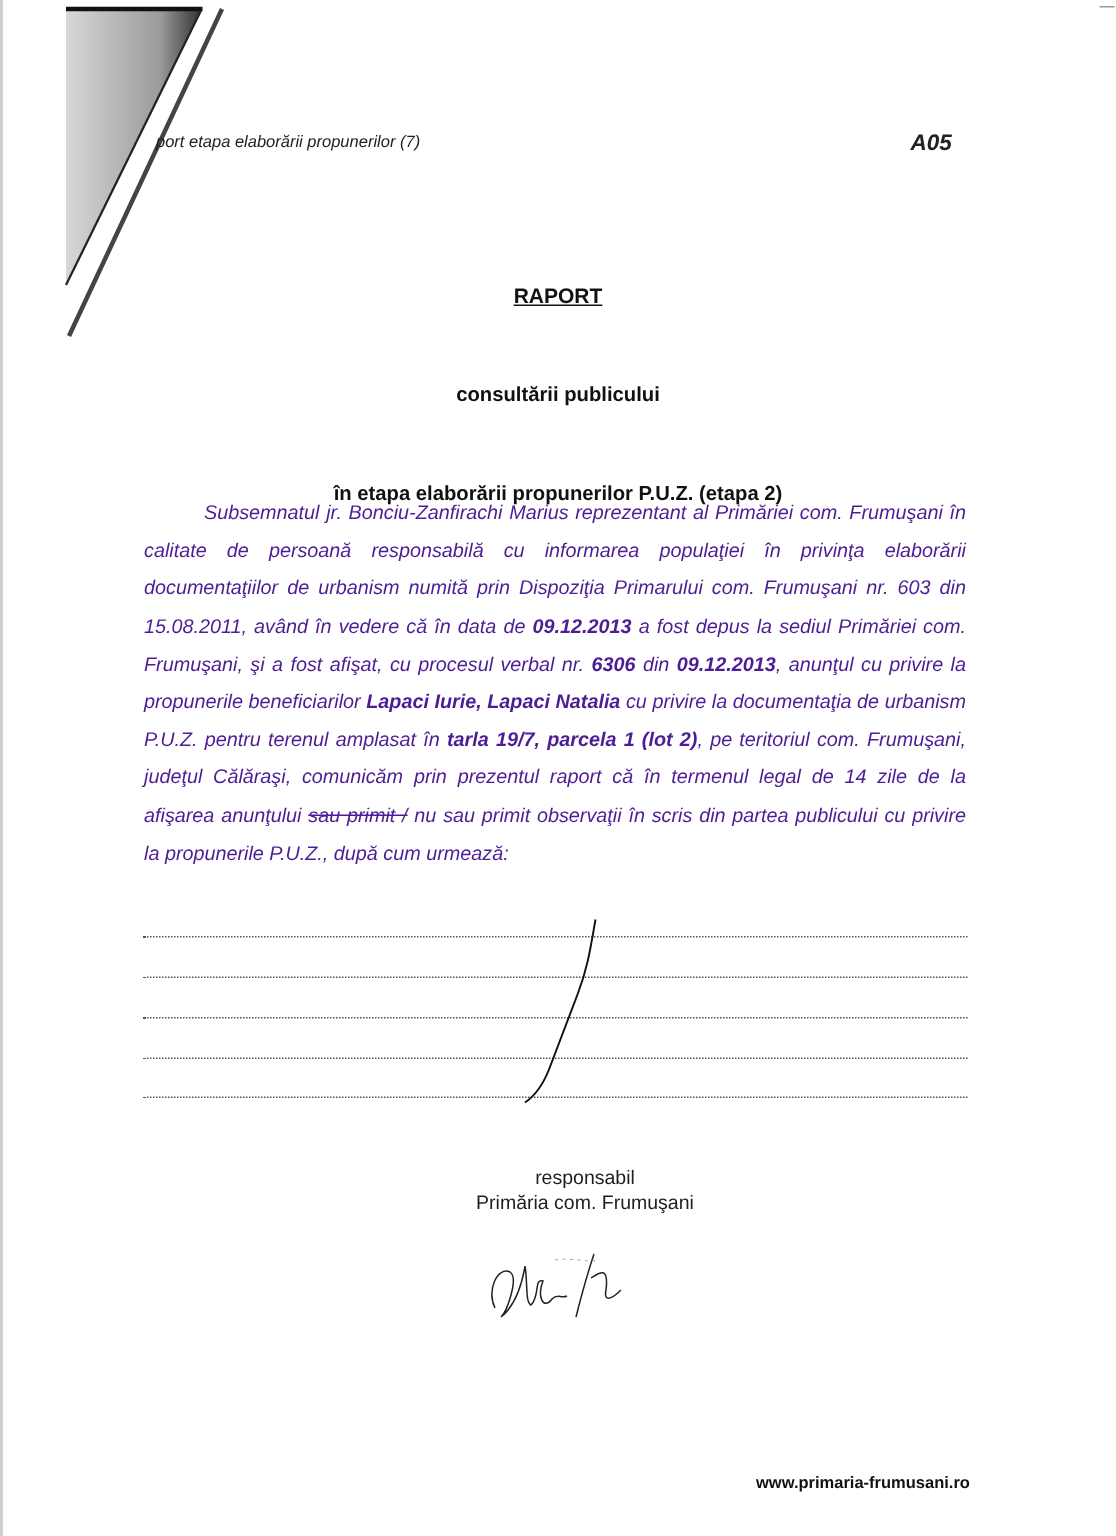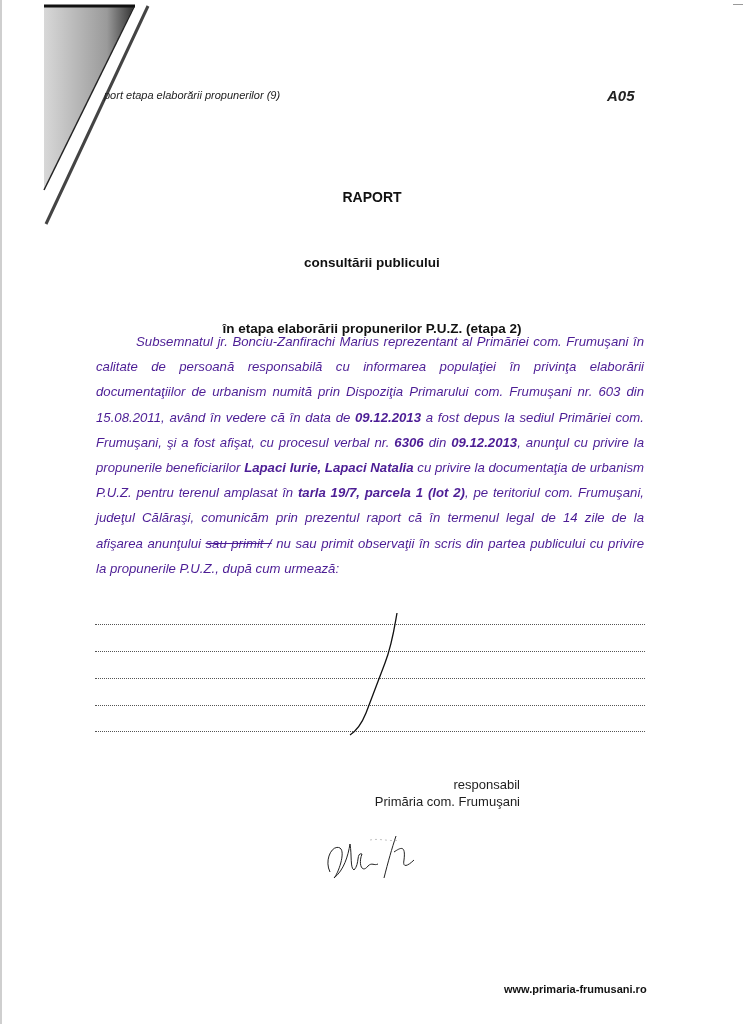--- a/index.html
+++ b/index.html
@@ -5,30 +5,30 @@
   html, body { margin: 0; padding: 0; background: #ffffff; }
   body { width: 744px; height: 1024px; position: relative; overflow: hidden;
          font-family: "Liberation Sans", sans-serif; color: #1a1a1a; }
   .abs { position: absolute; }
   .scan-edge { left: 0; top: 0; width: 2px; height: 1024px; background: #cfcfcf; }
   .corner-svg { left: 0; top: 0; width: 170px; height: 240px; }
   .header-left { left: 104px; top: 89px; font-size: 11px; font-style: italic; color: #222; }
   .header-right { left: 607px; top: 87px; font-size: 15px; font-style: italic; font-weight: bold; color: #222; }
   .title-block { left: 0; width: 744px; top: 184px; text-align: center; font-weight: bold; color: #111; }
   .title-block div { height: 26px; line-height: 26px; }
-  .title-main { font-size: 14px; padding-left: 0; }
+  .title-main { font-size: 14px; padding-left: 0; text-decoration: underline; }
   .title-sub { font-size: 13.5px; margin-top: 40px; }
   .body-text { left: 96px; top: 329px; width: 548px; font-size: 13.2px; line-height: 25.2px;
                text-align: justify; color: #4c1d95; font-style: italic; }
   .body-text p { margin: 0; text-indent: 40px; }
   .strike { text-decoration: line-through; }
   .b { font-weight: bold; }
   .dots { left: 95px; width: 550px; border-bottom: 1px dotted #555; height: 0; }
   .slash-svg { left: 330px; top: 605px; width: 90px; height: 140px; }
-  .sig-block { left: 260px; width: 260px; top: 776px; text-align: right; font-size: 13px; line-height: 17px; color: #1e1e1e; }
+  .sig-block { left: 260px; width: 260px; top: 776px; text-align: center; font-size: 13px; line-height: 17px; color: #1e1e1e; }
   .sig-svg { left: 310px; top: 830px; width: 150px; height: 60px; }
   .website { left: 504px; top: 983px; font-size: 11px; font-weight: bold; color: #111; }
   .tick-mark { left: 733px; top: 4px; width: 10px; height: 1px; background: #999; }
 </style>
 </head>
 <body>
 
 <div class="abs scan-edge"></div>
 <div class="abs tick-mark"></div>
 
@@ -39,21 +39,21 @@
       <stop offset="0.7" stop-color="#9a9a9a"></stop>
       <stop offset="1" stop-color="#333"></stop>
     </linearGradient>
   </defs>
   <polygon points="44,6 134,6 44,190" fill="url(#g1)"></polygon>
   <line x1="44" y1="6" x2="135" y2="6" stroke="#111" stroke-width="3"></line>
   <line x1="148" y1="6" x2="46" y2="224" stroke="#444" stroke-width="3"></line>
   <line x1="134" y1="7" x2="44" y2="190" stroke="#222" stroke-width="1.5"></line>
 </svg>
 
-<div class="abs header-left">port etapa elaborării propunerilor (9)</div>
+<div class="abs header-left">port etapa elaborării propunerilor (7)</div>
 <div class="abs header-right">A05</div>
 
 <div class="abs title-block">
   <div class="title-main">RAPORT</div>
   <div class="title-sub">consultării publicului</div>
   <div class="title-sub">în etapa elaborării propunerilor P.U.Z. (etapa 2)</div>
 </div>
 
 <div class="abs body-text">
   <p><span>Subsemnatul jr. Bonciu-Zanfirachi Marius reprezentant al Primăriei com. Frumuşani în calitate de persoană responsabilă cu informarea populaţiei în privinţa elaborării documentaţiilor de urbanism numită prin Dispoziţia Primarului com. Frumuşani nr. 603 din 15.08.2011, având în vedere că în data de </span><span class="b">09.12.2013</span><span> a fost depus la sediul Primăriei com. Frumuşani, şi a fost afişat, cu procesul verbal nr. </span><span class="b">6306</span><span> din </span><span class="b">09.12.2013</span><span>, anunţul cu privire la propunerile beneficiarilor </span><span class="b">Lapaci Iurie, Lapaci Natalia</span><span> cu privire la documentaţia de urbanism P.U.Z. pentru terenul amplasat în </span><span class="b">tarla 19/7, parcela 1 (lot 2)</span><span>, pe teritoriul com. Frumuşani, judeţul Călăraşi, comunicăm prin prezentul raport că în termenul legal de 14 zile de la afişarea anunţului </span><span class="strike">sau primit /</span><span> nu sau primit observaţii în scris din partea publicului cu privire la propunerile P.U.Z., după cum urmează:</span></p>

